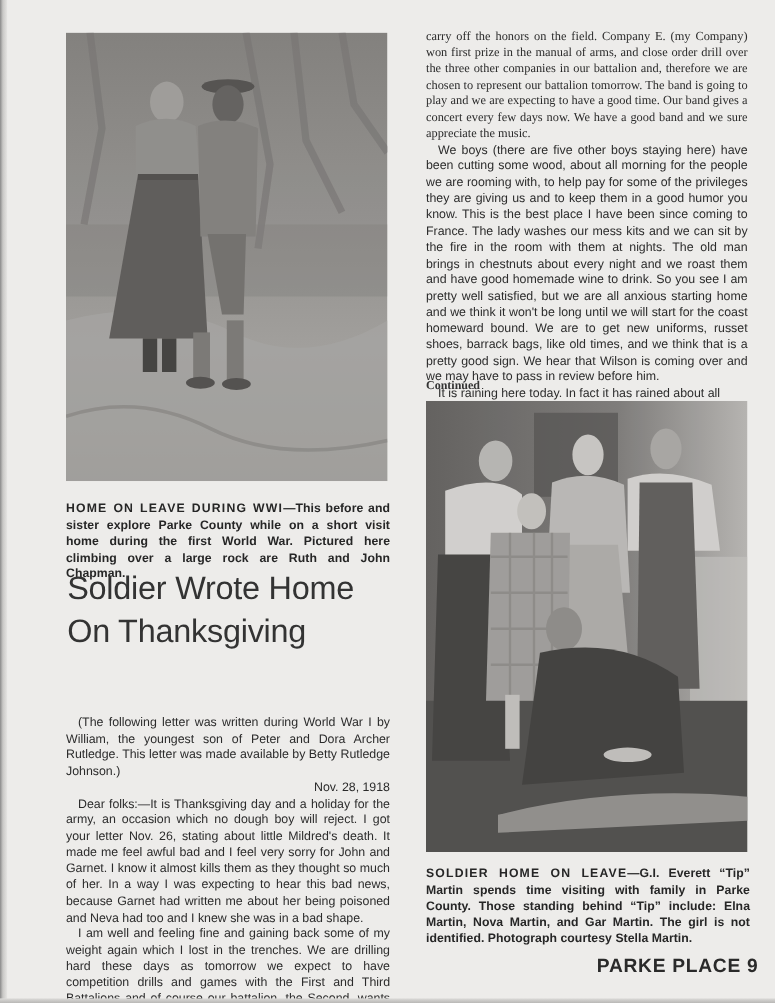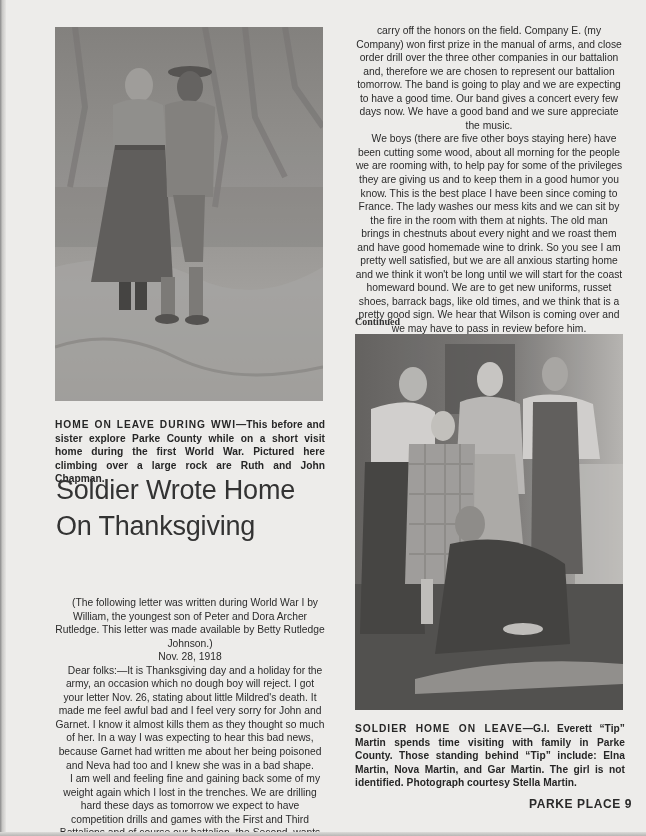--- a/index.html
+++ b/index.html
@@ -9,27 +9,27 @@
   .photo{position:absolute;overflow:hidden;}
   .photo svg{display:block;width:100%;height:100%;}
   #photo1{left:55px;top:27px;width:268px;height:374px;}
   #photo2{left:355px;top:334px;width:268px;height:376px;}
   .caption{position:absolute;font-weight:bold;font-size:10.2px;line-height:13.6px;color:#262626;text-align:justify;letter-spacing:0.05px;}
   #caption1{left:55px;top:418px;width:270px;}
   #caption2{left:355px;top:722px;width:270px;}
   .cap-lead{letter-spacing:1px;}
   .headline{position:absolute;left:56px;top:472px;width:290px;font-family:Liberation Sans, sans-serif;font-size:27px;line-height:36px;color:#333;font-weight:normal;letter-spacing:-0.2px;}
   .col{position:absolute;font-size:10.3px;line-height:13.55px;color:#2b2b2b;text-align:justify;}
-  .col p{margin:0;text-indent:10px;text-align:center;}
-  .col p.noindent{text-indent:0;}
+  .col p{margin:0;text-indent:10px;}
+  .col p.noindent{text-indent:0;font-family:Liberation Serif, serif;}
   #col-left{left:55px;top:571px;width:270px;margin-top:25px;}
   #col-right{left:355px;top:24px;width:268px;}
   .dateline{text-align:right;text-indent:0 !important;}
   .continued{position:absolute;left:355px;top:316px;width:268px;text-align:left;font-family:"Liberation Serif",serif;font-weight:bold;font-size:10px;color:#333;}
-  .folio{position:absolute;right:14px;top:797px;font-weight:bold;font-size:12px;letter-spacing:0.6px;color:#2a2a2a;text-align:center;}
+  .folio{position:absolute;right:14px;top:797px;font-weight:bold;font-size:16px;letter-spacing:0.6px;color:#2a2a2a;text-align:center;}
 </style>
 </head>
 <body>
 
 <div class="edge-left"></div>
 
 <div class="photo" id="photo1" title="Brother and sister, Ruth and John Chapman, standing on a large rock; the man wears a WWI army uniform and brimmed hat">
   <svg viewBox="0 0 268 374" preserveAspectRatio="none">
     <defs>
       <linearGradient id="p1bg" x1="0" y1="0" x2="0" y2="1">

